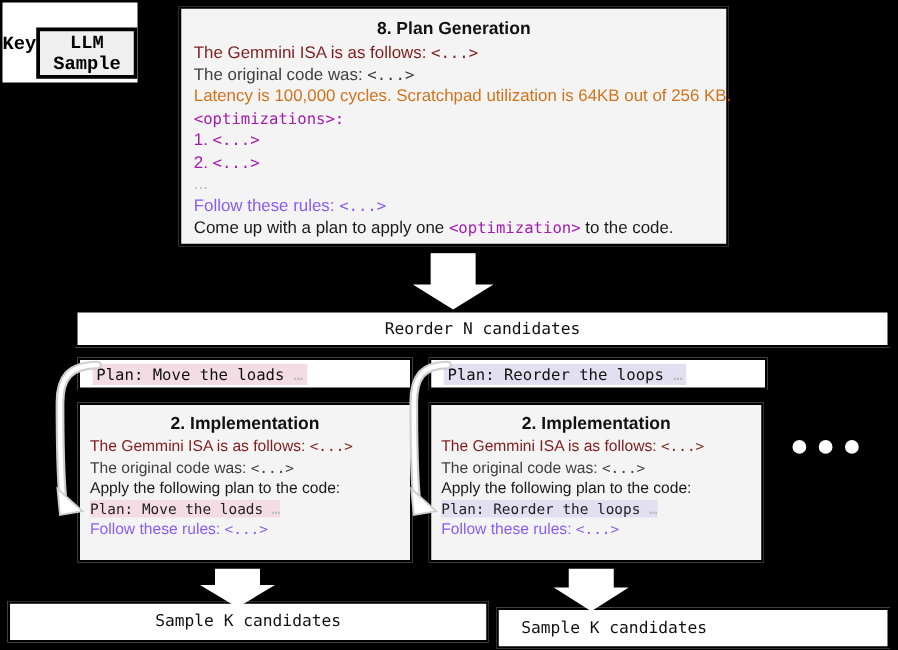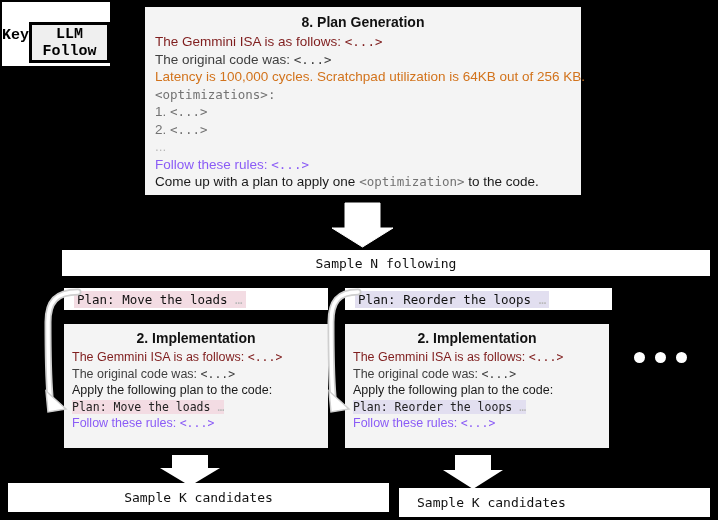--- a/index.html
+++ b/index.html
@@ -27,21 +27,21 @@
 
   
   #plan-panel{left:143px;top:5px;width:440px;height:192px;padding:5px 10px;}
   .panel-title{text-align:center;font-weight:bold;font-size:14px;color:#111;
                margin:2px 0 3px;}
   .line{font-size:13.5px;line-height:17.5px;white-space:pre;color:#222;}
   .mono{font-family:"DejaVu Sans Mono","Liberation Mono",monospace;font-size:12.5px;}
   .c-blue{color:#7f1d1d;}
   .c-green{color:#404040;}
   .c-orange{color:#d2731c;}
-  .c-red{color:#737373;}
+  .c-red{color:#a21caf;}
   .c-gold{color:#8b5cf6;}
   .c-dark{color:#1a1a1a;}
   .c-grey{color:#b9b9b9;}
   .hl-pink{background:#f3dce3;}
   .hl-purple{background:#e2dff0;}
 
   
   .impl-panel{width:268px;height:128px;padding:4px 8px;}
   #impl-left{left:62px;top:322px;}
   #impl-right{left:343px;top:322px;}
@@ -70,21 +70,21 @@
 </style>
 </head>
 <body>
 
 <div class="stage">
 
   <div id="key-box">
     <div id="key-title">Key</div>
     <div id="key-inner">
       <span>LLM</span>
-      <span>Follow</span>
+      <span>Sample</span>
     </div>
   </div>
 
   <div class="panel" id="plan-panel">
     <div class="panel-title">8. Plan Generation</div>
 
     <div class="line"><span class="c-blue">The Gemmini ISA is as follows: </span><span class="mono c-blue">&lt;...&gt;</span></div>
 
     <div class="line"><span class="c-green">The original code was: </span><span class="mono c-green">&lt;...&gt;</span></div>
 
@@ -97,21 +97,21 @@
     <div class="line"><span class="c-red">2. </span><span class="mono c-red">&lt;...&gt;</span></div>
 
     <div class="line c-grey">...</div>
 
     <div class="line"><span class="c-gold">Follow these rules: </span><span class="mono c-gold">&lt;...&gt;</span></div>
 
     <div class="line"><span class="c-dark">Come up with a plan to apply one </span><span class="mono c-red">&lt;optimization&gt;</span><span class="c-dark"> to the code.</span></div>
   </div>
 
   <div class="whitebox" id="sample-n">
-    <span class="bar-text">Sample N following</span>
+    <span class="bar-text">Reorder N candidates</span>
   </div>
 
   <div class="whitebox" id="plan-left">
     <span class="plan-text hl-pink"><span>Plan: Move the loads </span><span class="c-grey">…</span></span>
   </div>
 
   <div class="whitebox" id="plan-right">
     <span class="plan-text hl-purple"><span>Plan: Reorder the loops </span><span class="c-grey">…</span></span>
   </div>
 

